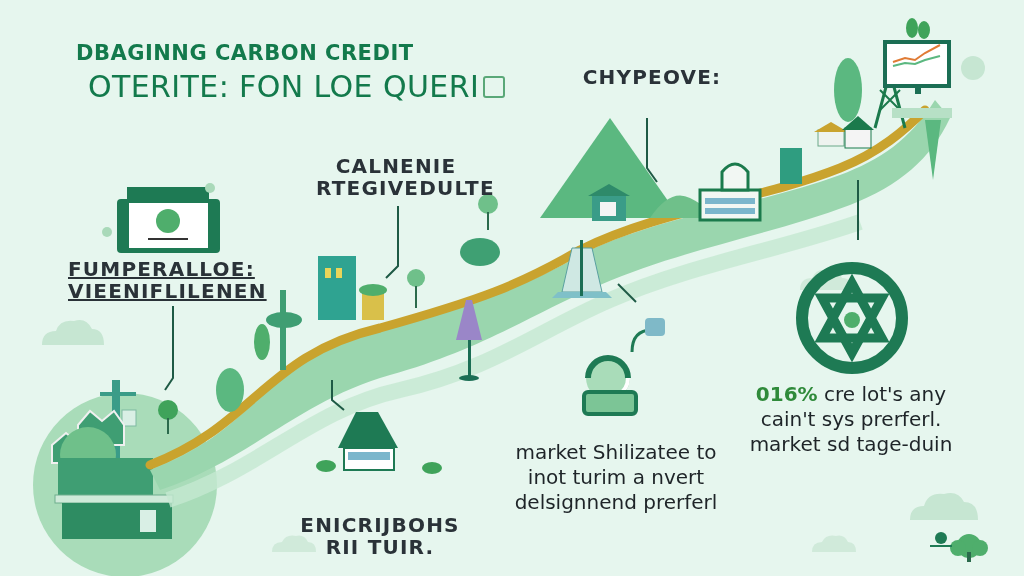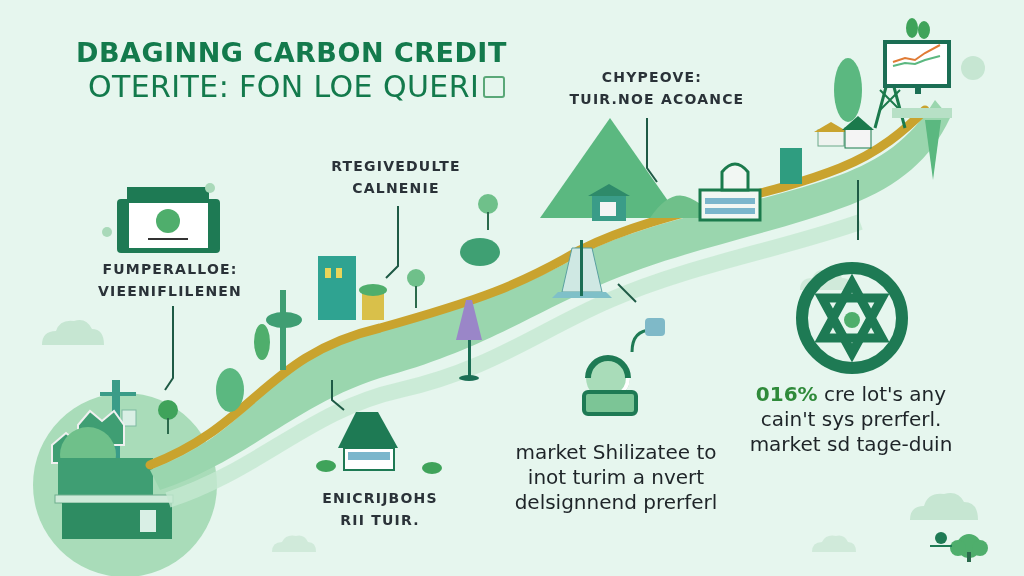--- a/index.html
+++ b/index.html
@@ -5,33 +5,33 @@
   html, body { margin: 0; padding: 0; }
   body {
     width: 1024px; height: 576px; overflow: hidden;
     background: #e6f6ee;
     font-family: "Liberation Sans", "DejaVu Sans", sans-serif;
     position: relative;
   }
   .canvas { position: absolute; left: 0; top: 0; width: 1024px; height: 576px; }
   .title {
     position: absolute; left: 76px; top: 38px;
-    color: #137a4c; font-weight: bold; font-size: 27px; letter-spacing: 0.5px;
+    color: #137a4c; font-weight: bold; font-size: 21px; letter-spacing: 0.5px;
     line-height: 30px; white-space: nowrap;
     font-family: "DejaVu Sans", sans-serif;
   }
   .subtitle {
     position: absolute; left: 88px; top: 72px;
     color: #137a4c; font-size: 30px; letter-spacing: 0.4px; line-height: 30px; white-space: nowrap;
     font-family: "DejaVu Sans", sans-serif;
   }
   .subtitle .icon { display: inline-block; width: 18px; height: 18px; border: 2px solid #5aa878; border-radius: 3px; margin-left: 4px; vertical-align: -1px; }
   .label {
     position: absolute; color: #2a3238; font-weight: bold; text-align: center;
-    font-size: 14px; letter-spacing: 1.2px; line-height: 22px; white-space: nowrap;
+    font-size: 20px; letter-spacing: 1.2px; line-height: 22px; white-space: nowrap;
     font-family: "DejaVu Sans", sans-serif;
   }
   .body-text {
     position: absolute; color: #1e2428; text-align: center; font-size: 20px; line-height: 25px;
     font-family: "DejaVu Sans", sans-serif; white-space: nowrap;
   }
   .body-text .hl { color: #2f8a3a; font-weight: bold; }
 </style>
 </head>
 <body>
@@ -187,34 +187,33 @@
   </g>
 </svg>
 
 <div class="title">DBAGINNG CARBON CREDIT</div>
 <div class="subtitle">
   <span>OTERITE: FON LOE QUERI</span><span class="icon"></span>
 </div>
 
 <div class="label" style="left:562px;top:66px;text-align:center;width:190px;">
   <div style="margin-left:-10px;">CHYPEOVE:</div>
-  <div>TUIR.NOE ACOANCE</div>
 </div>
 
 <div class="label" style="left:316px;top:155px;width:160px;">
+  <div>CALNENIE</div>
   <div>RTEGIVEDULTE</div>
-  <div>CALNENIE</div>
-</div>
-
-<div class="label" style="left:80px;top:258px;width:180px;">
+</div>
+
+<div class="label" style="left:68px;top:258px;width:180px;text-decoration:underline;">
   <div>FUMPERALLOE:</div>
   <div>VIEENIFLILENEN</div>
 </div>
 
-<div class="label" style="left:295px;top:487px;width:170px;">
+<div class="label" style="left:295px;top:514px;width:170px;">
   <div>ENICRIJBOHS</div>
   <div>RII TUIR.</div>
 </div>
 
 <div class="body-text" style="left:492px;top:440px;width:248px;">
   <div>market Shilizatee to</div>
   <div>inot turim a nvert</div>
   <div>delsignnend prerferl</div>
 </div>
 

